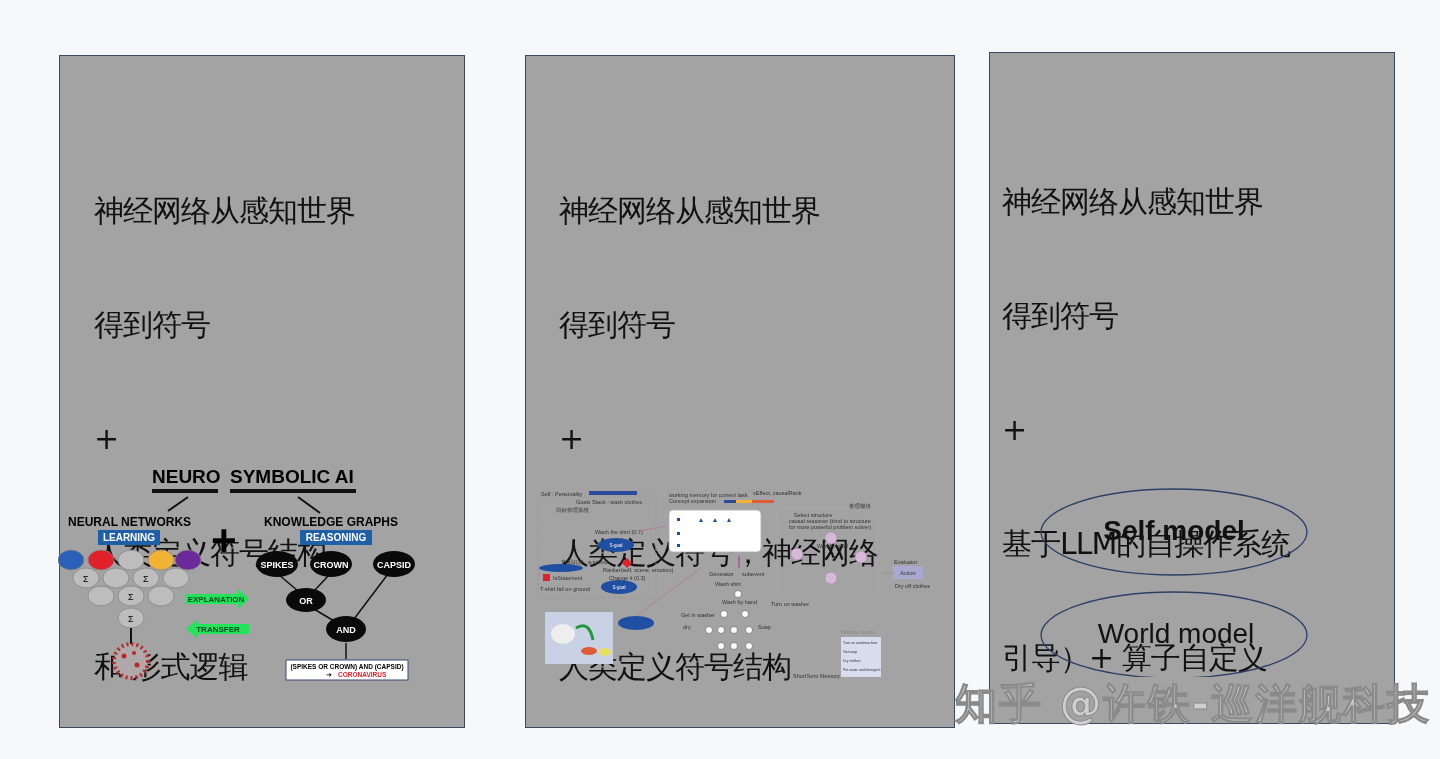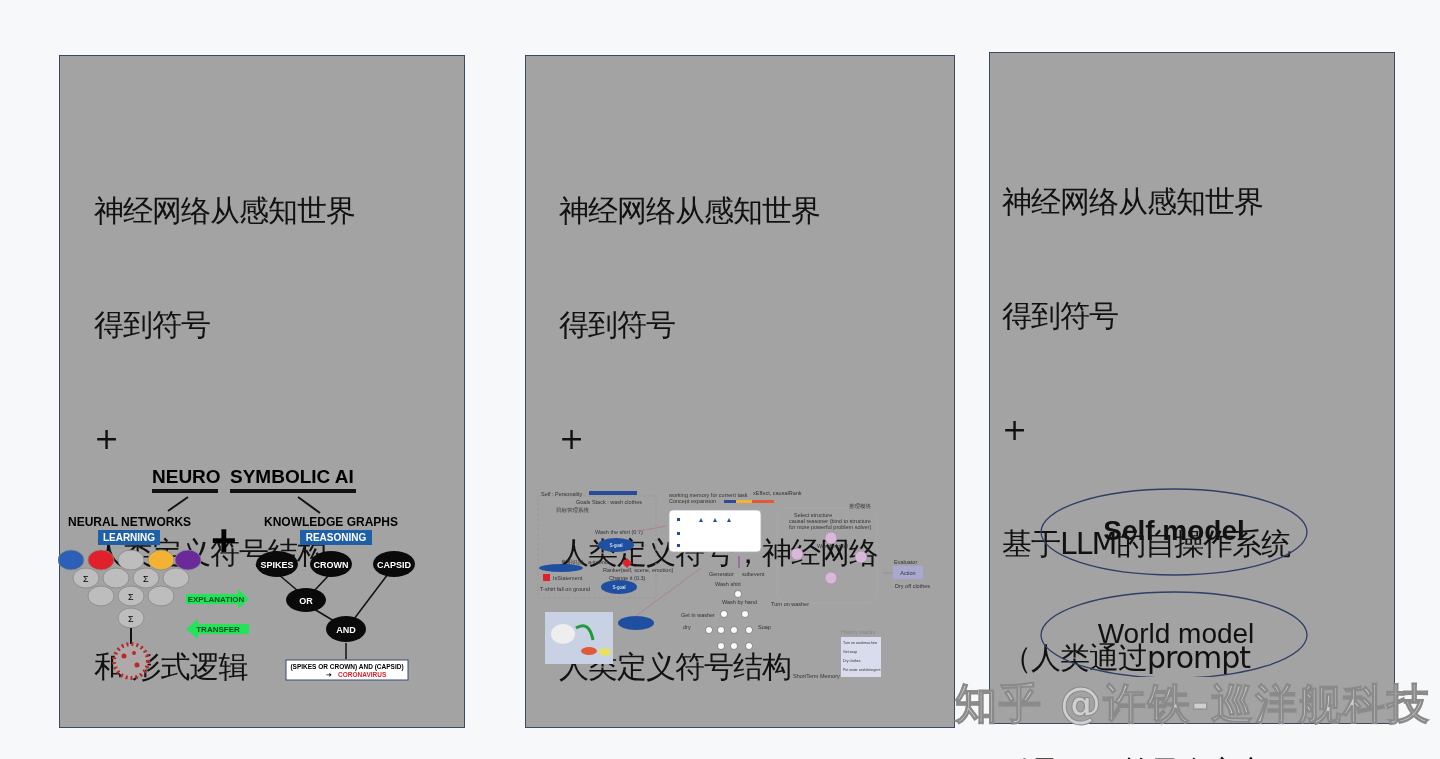--- a/index.html
+++ b/index.html
@@ -200,21 +200,20 @@
     </g>
   </svg>
 </div>
 
 <div class="panel" id="p3">
   <div class="ptext">
     <span class="line">神经网络从感知世界</span>
     <span class="line">得到符号</span>
     <span class="line">+</span>
     <span class="line">基于LLM的自操作系统</span>
-    <span class="line">（人类通过prompt</span>
     <span class="line">引导）+ 算子自定义</span>
   </div>
   <svg style="position:absolute;left:48px;top:434px;" width="272" height="190">
     <ellipse cx="136" cy="45" rx="133" ry="43" fill="none" stroke="#2e3f66" stroke-width="1.3"></ellipse>
     <ellipse cx="136" cy="148" rx="133" ry="43" fill="none" stroke="#2e3f66" stroke-width="1.3"></ellipse>
   </svg>
   <div class="ellipse-lbl" style="left:50px;top:462px;font-weight:bold;">Self model</div>
   <div class="ellipse-lbl" style="left:52px;top:565px;">World model</div>
 </div>
 

